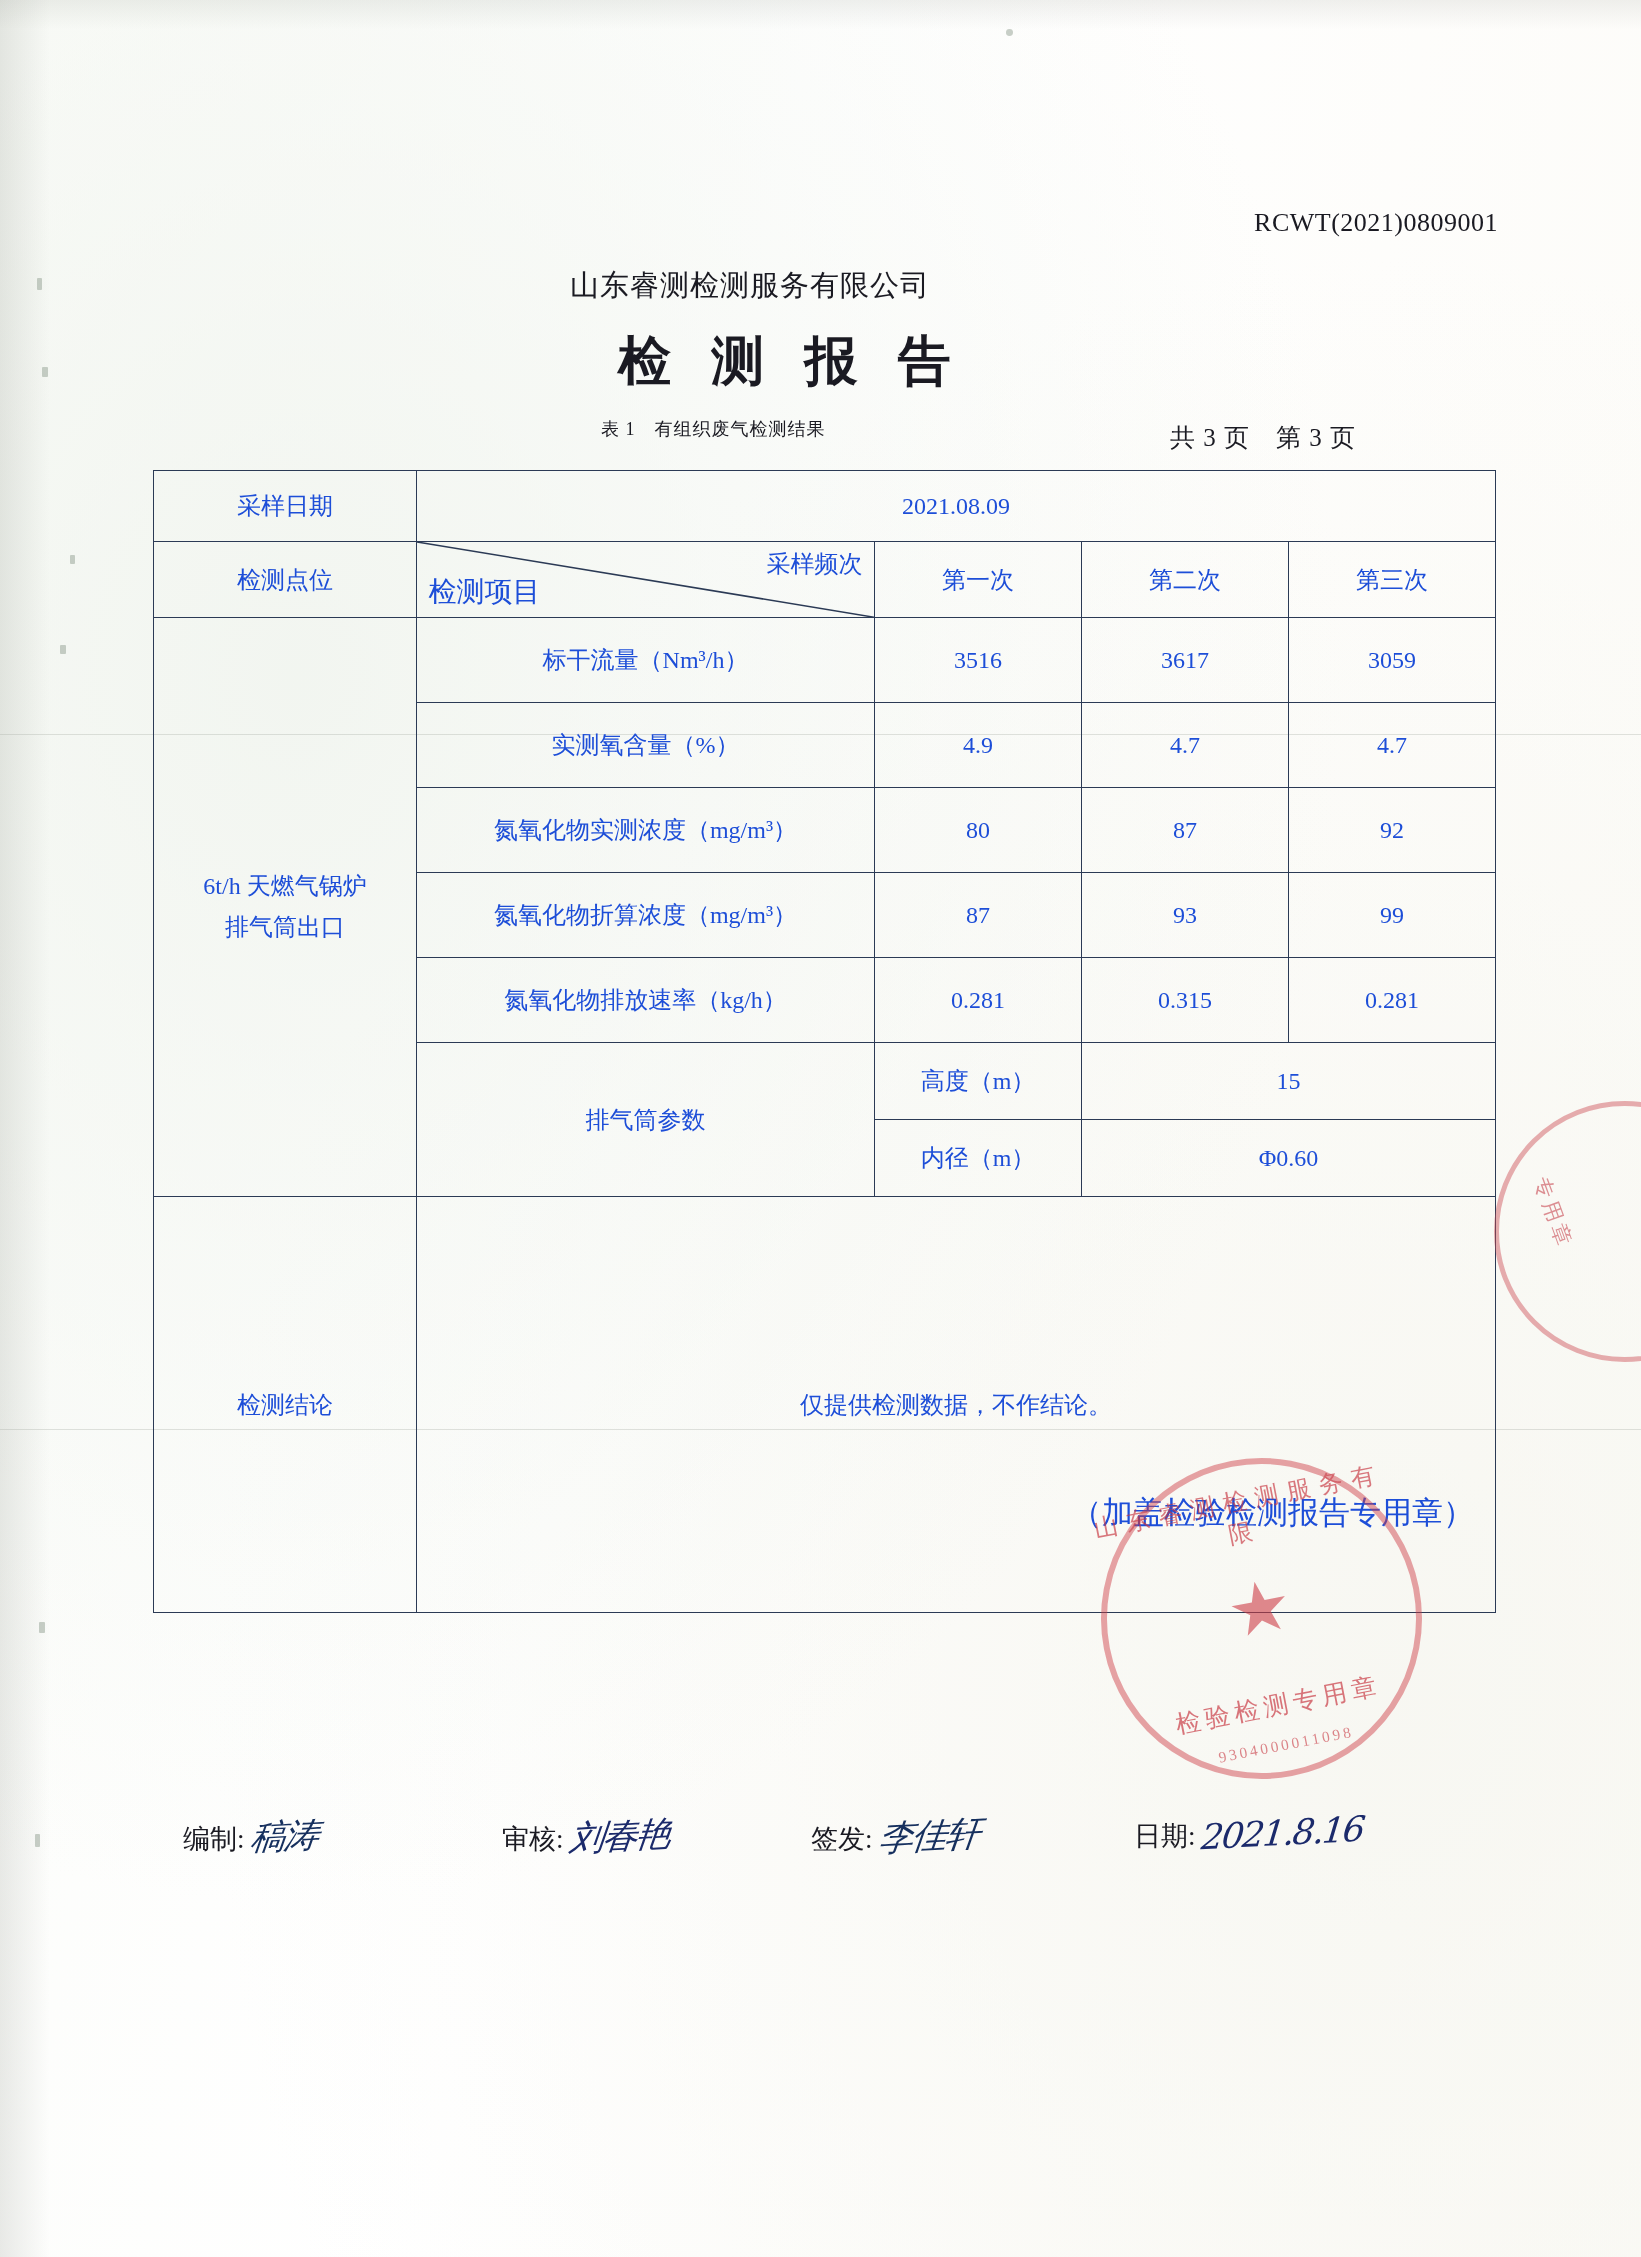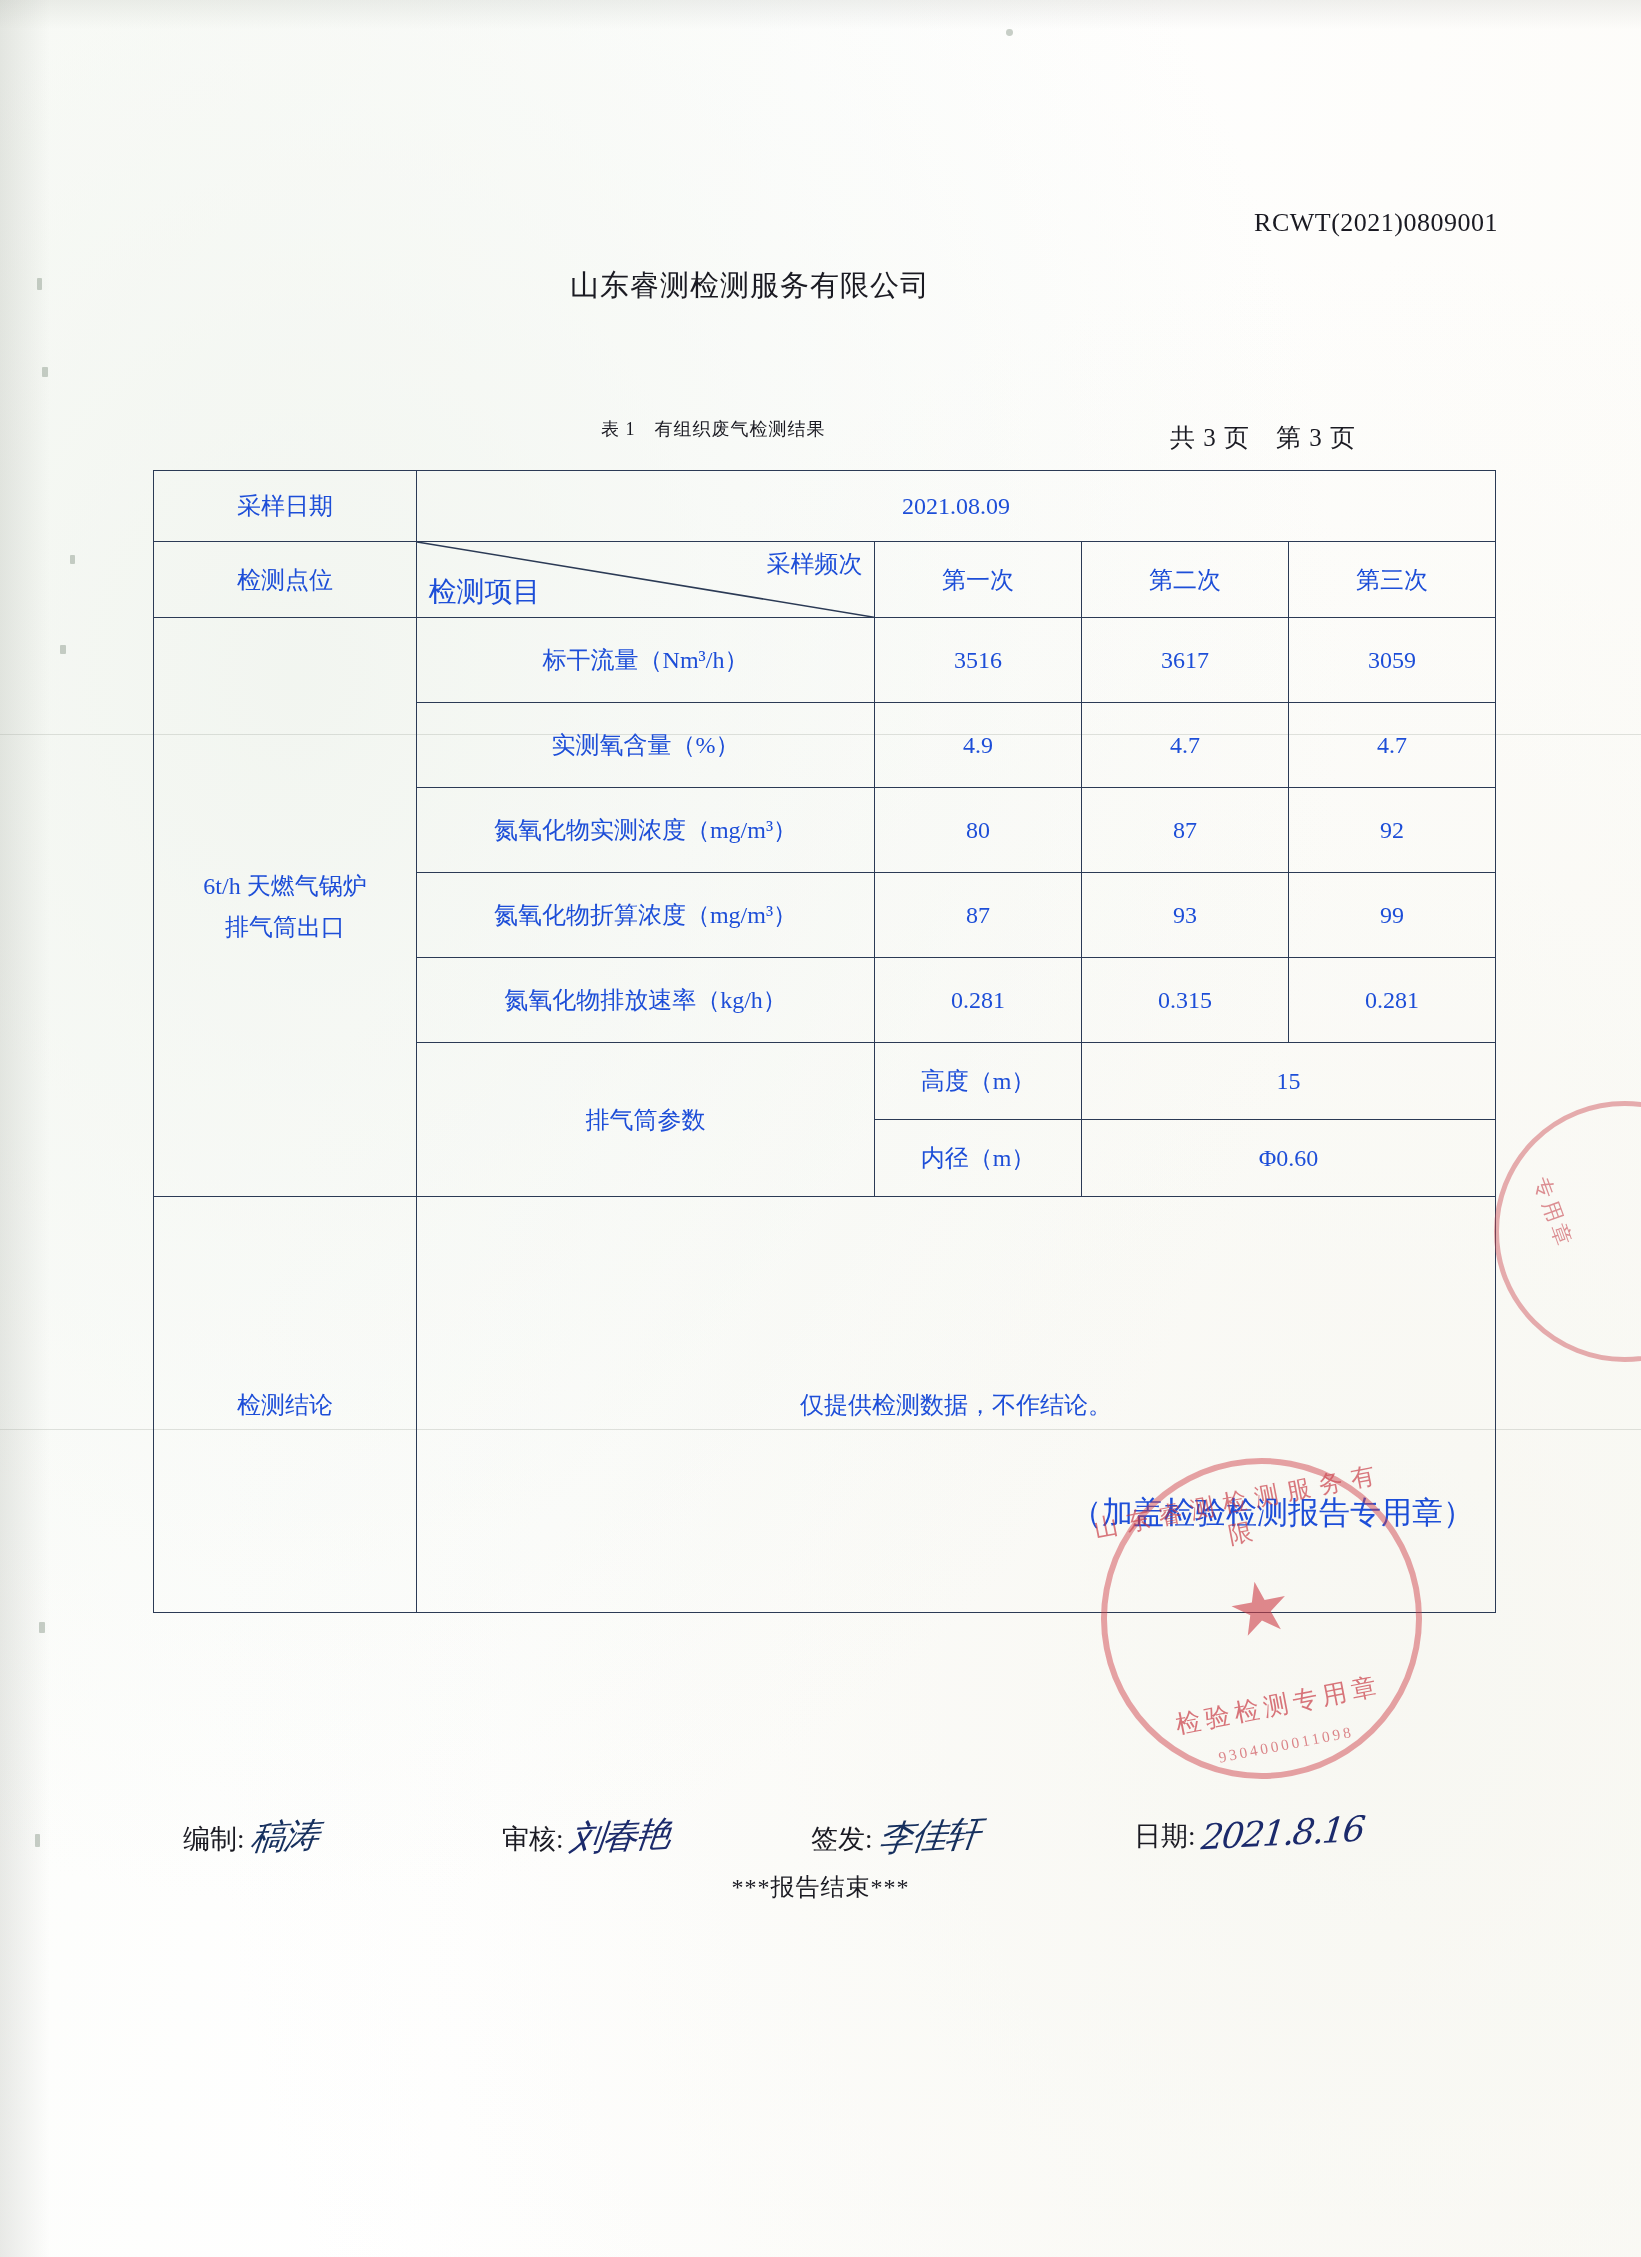--- a/index.html
+++ b/index.html
@@ -281,20 +281,21 @@
   <div class="speck" style="left:37px;top:278px;width:4.8px;height:11.6px;"></div>
   <div class="speck" style="left:42px;top:367px;width:5.8px;height:9.7px;"></div>
   <div class="speck" style="left:70px;top:555px;width:4.8px;height:8.7px;"></div>
   <div class="speck" style="left:60px;top:645px;width:5.8px;height:8.7px;"></div>
   <div class="speck" style="left:39px;top:1622px;width:5.8px;height:10.6px;"></div>
   <div class="speck" style="left:35px;top:1834px;width:4.8px;height:12.6px;"></div>
   <div class="speck" style="left:1006px;top:29px;width:6.8px;height:6.8px;border-radius:50%;"></div>
 
   <div class="doc-code">RCWT(2021)0809001</div>
   <div class="company">山东睿测检测服务有限公司</div>
+  <div class="main-title">检 测 报 告</div>
   <div class="table-caption">表 1　有组织废气检测结果</div>
   <div class="page-count">共 3 页　第 3 页</div>
 
   <table class="report">
     <colgroup>
       <col class="c-point">
         <col class="c-item">
         <col class="c-v1">
         <col class="c-v2">
         <col class="c-v3">
@@ -398,15 +399,14 @@
     <div class="sign-item" style="left:628px; top:0px;">
       <span>签发:</span>
       <span class="sig-hand">李佳轩</span>
     </div>
     <div class="sign-item" style="left:951px; top:0px;">
       <span>日期:</span>
       <span class="sig-hand blue2">2021.8.16</span>
     </div>
   </div>
 
-  <div class="end-note">***报告结束***</div>
 </div>
 
 
 </body></html>

